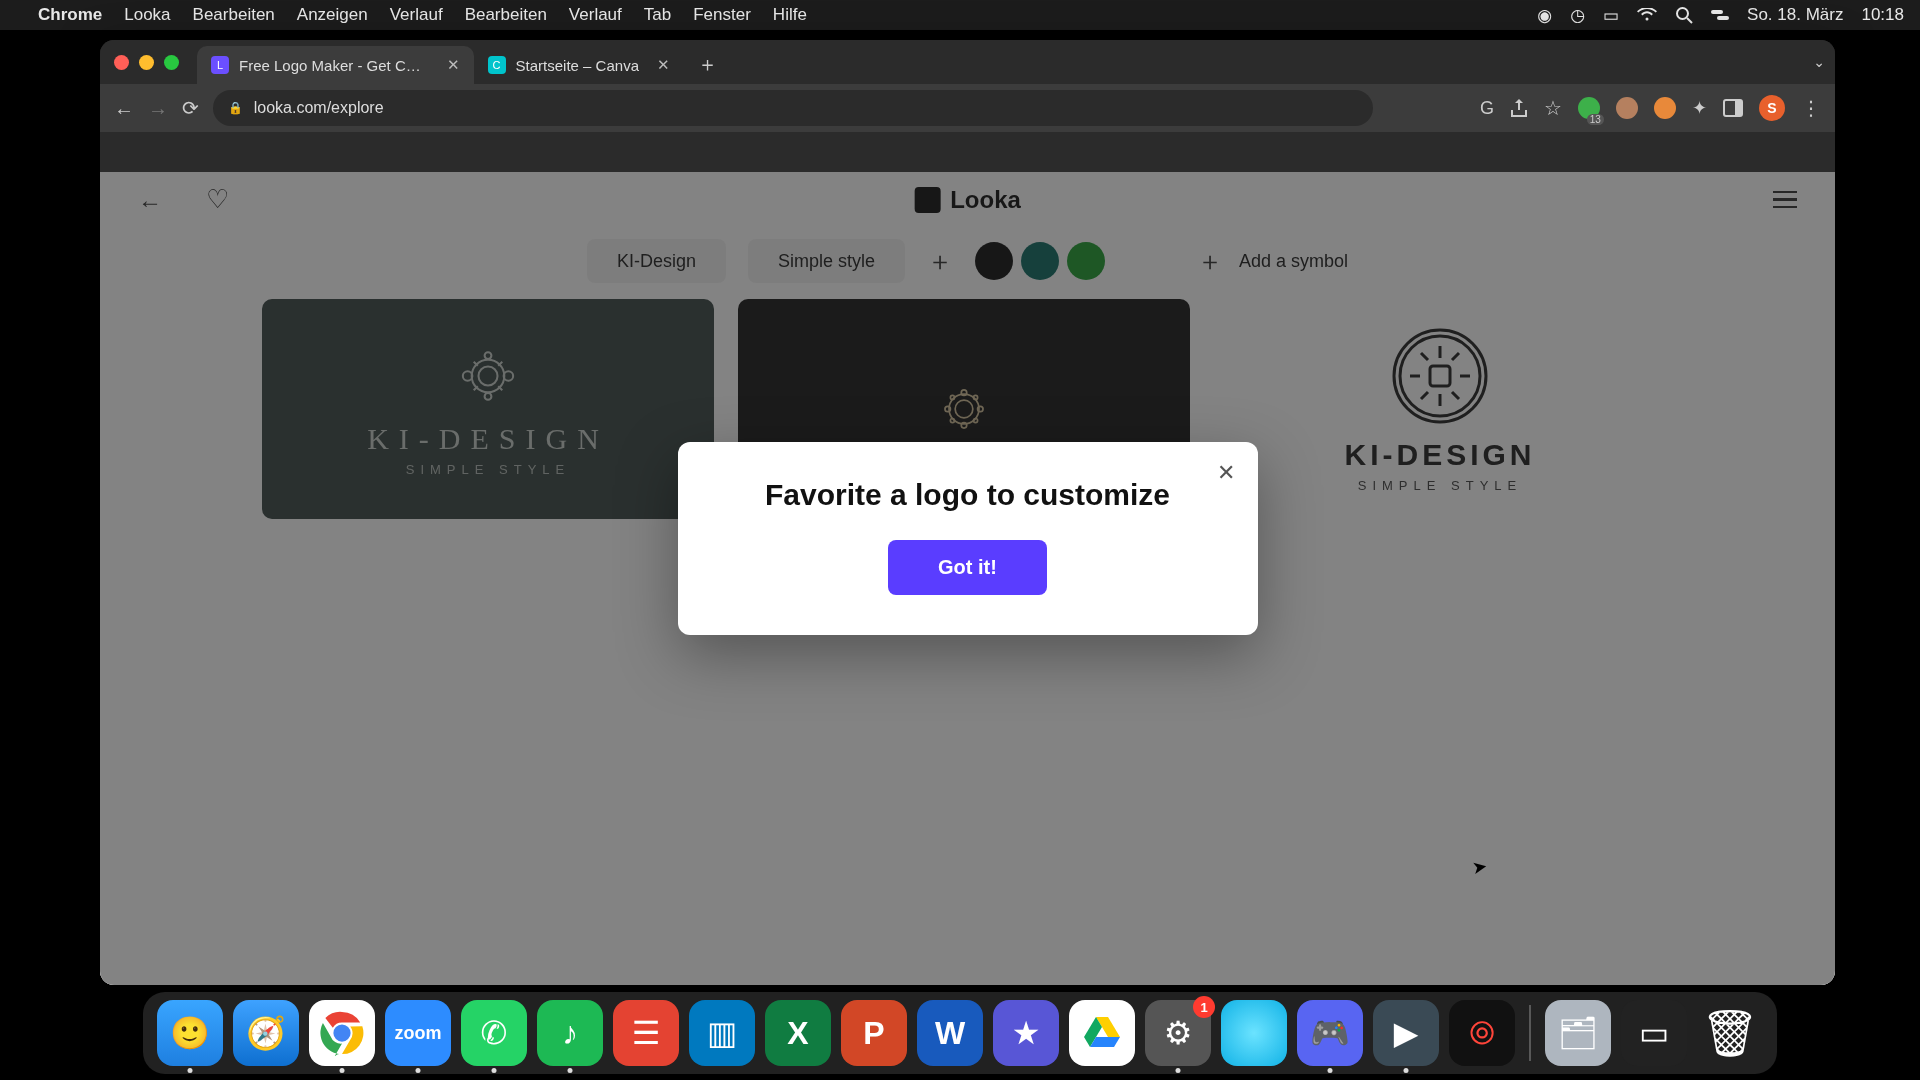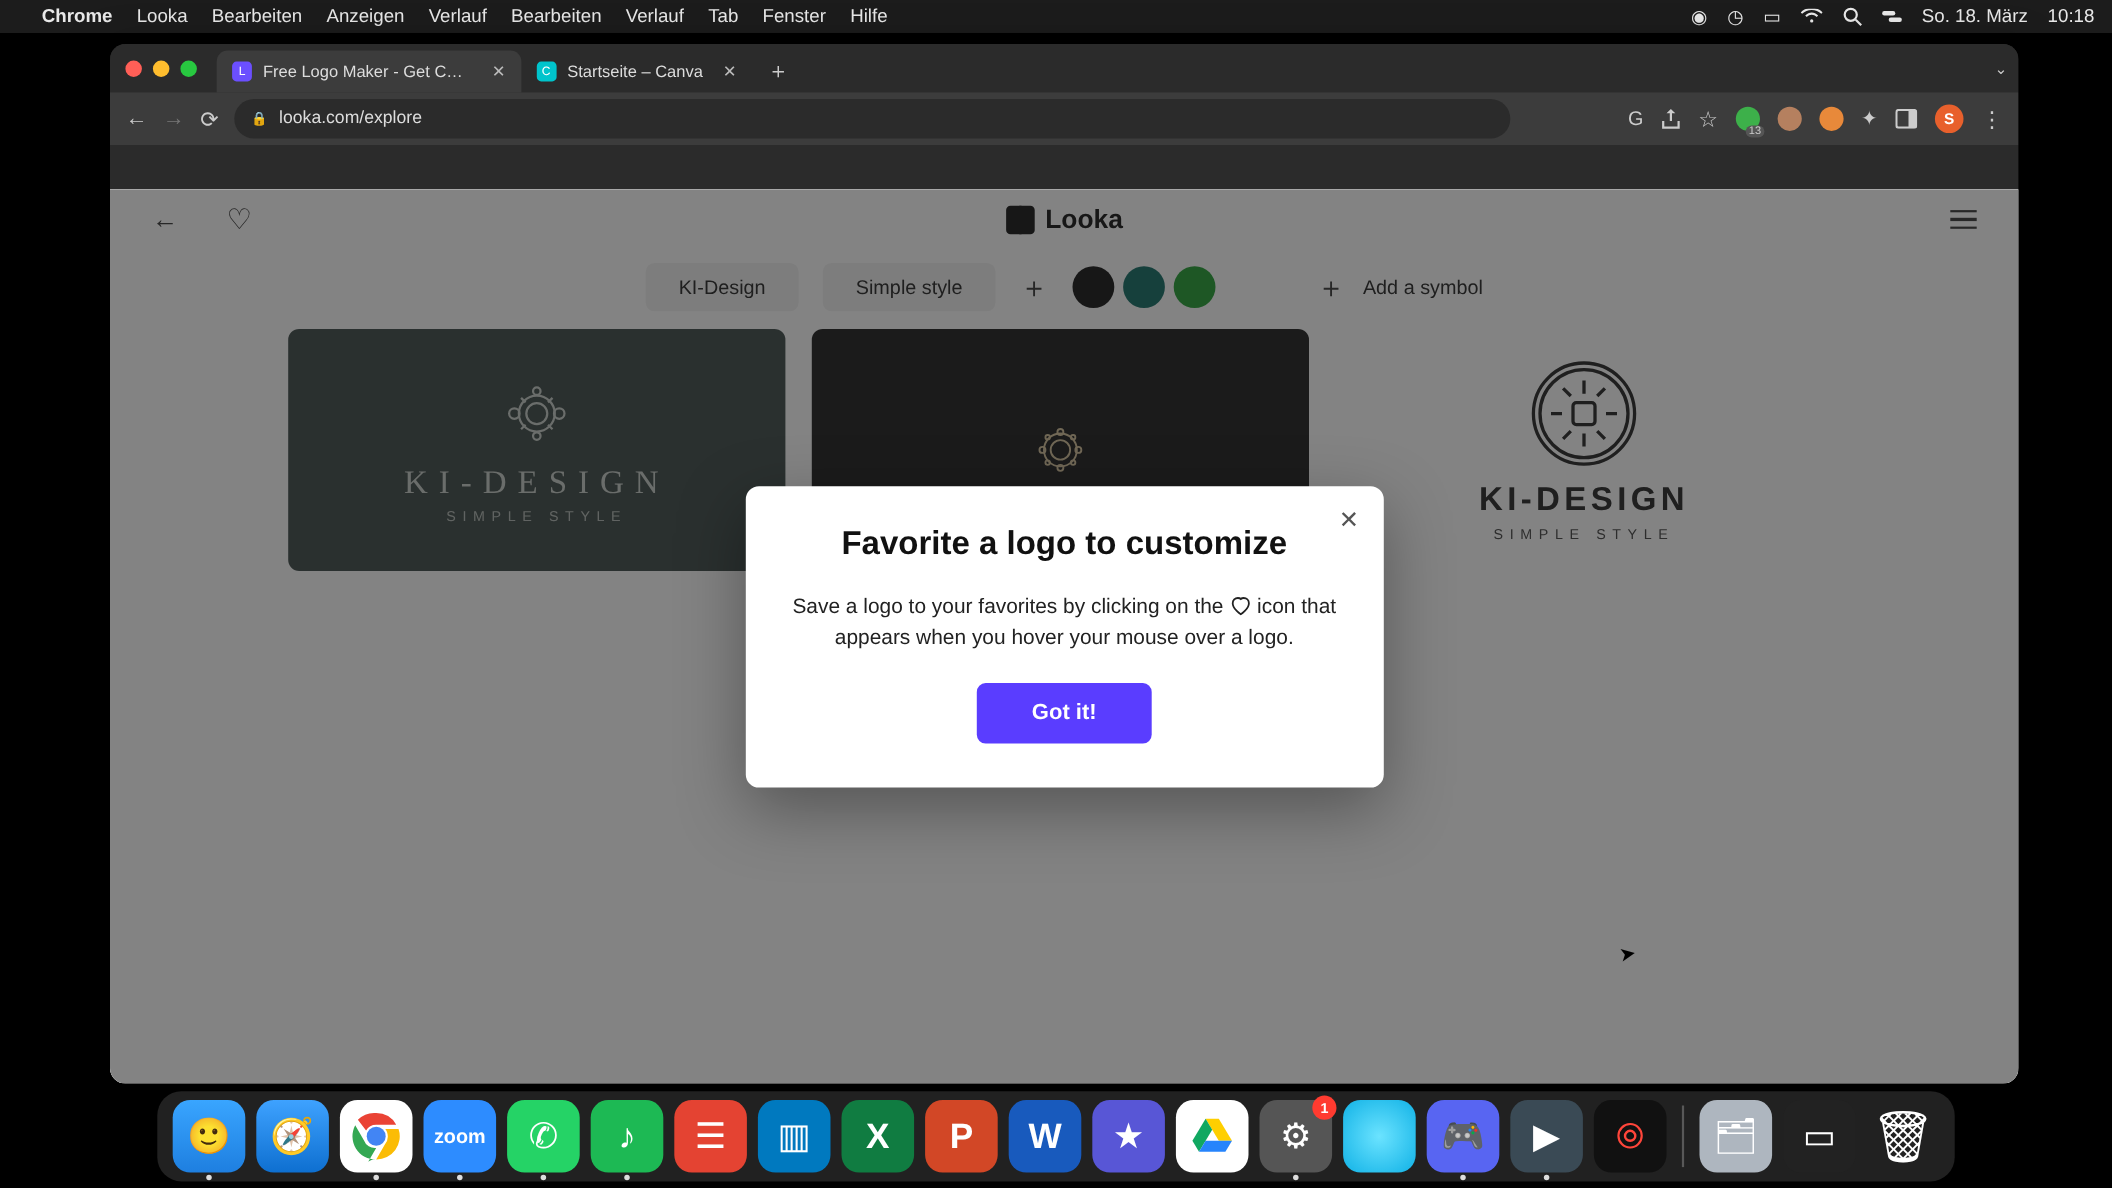--- a/index.html
+++ b/index.html
@@ -288,29 +288,20 @@
         </div>
       </div>
 
     </div>
 
     <div class="dim"></div>
 
     <div class="modal">
       <span class="modal-close">✕</span>
       <h2>Favorite a logo to customize</h2>
-      <p>
-        <span>Save a logo to your favorites by clicking on the </span>
-        <span class="hicon">
-          <svg width="20" height="18" viewBox="0 0 24 22">
-                <path d="M12 20s-9-5.6-9-12.2C3 4.4 5.6 2 8.8 2c1.9 0 3.1 1 3.2 1.1C12.1 3 13.3 2 15.2 2 18.4 2 21 4.4 21 7.8 21 14.4 12 20 12 20z" fill="none" stroke="#222" stroke-width="2"></path>
-              </svg>
-        </span>
-        <span> icon that appears when you hover your mouse over a logo.</span>
-      </p>
       <button class="modal-btn"><span>Got it!</span></button>
       <span class="cursor">➤</span>
     </div>
   </div>
 </div>
 </div>
 
 <div class="dock">
   <div class="dock-item run" style="background:linear-gradient(#39a5ff,#1e7fe0)">🙂</div>
   <div class="dock-item" style="background:linear-gradient(#3ea2ff,#0e6fd0)">🧭</div>

